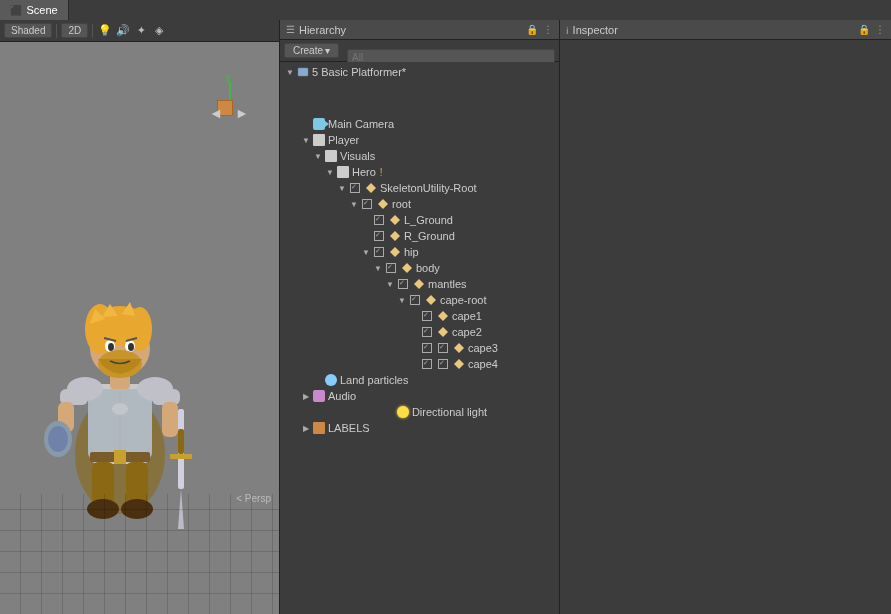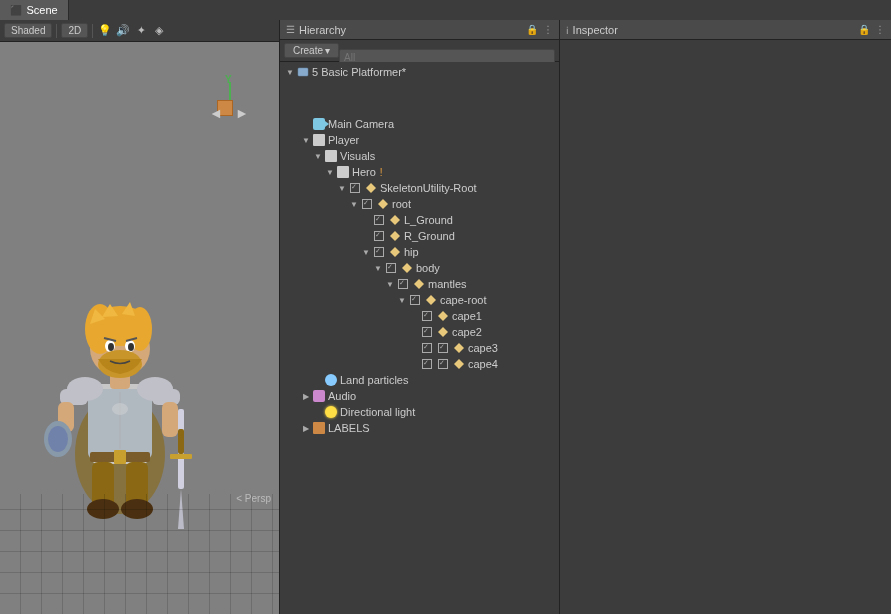--- a/index.html
+++ b/index.html
@@ -201,21 +201,21 @@
       flex-direction: column;
       background: #3c3c3c;
       border-right: 1px solid #222;
     }
     .hierarchy-toolbar {
       height: 22px;
       background: #3c3c3c;
       display: flex;
       align-items: center;
       padding: 0 4px;
-      gap: 0;
+      gap: 8px;
       border-bottom: 1px solid #222;
     }
     .hierarchy-create-btn {
       padding: 1px 8px;
       background: #555;
       border: 1px solid #444;
       border-radius: 2px;
       color: #ccc;
       font-size: 10px;
       cursor: pointer;
@@ -702,21 +702,21 @@
 
         <div class="tree-item" style="padding-left: 20px;">
           <div class="tree-arrow collapsed"></div>
           <div class="tree-icon">
             <div class="icon-audio"></div>
           </div>
           <span class="tree-label">Audio</span>
         </div>
 
 
-        <div class="tree-item" style="padding-left: 32px;">
+        <div class="tree-item" style="padding-left: 32px; justify-content: center;">
           <div class="tree-arrow empty"></div>
           <div class="tree-icon">
             <div class="icon-light"></div>
           </div>
           <span class="tree-label">Directional light</span>
         </div>
 
         <div class="tree-item" style="padding-left: 20px;">
           <div class="tree-arrow collapsed"></div>
           <div class="tree-icon">

